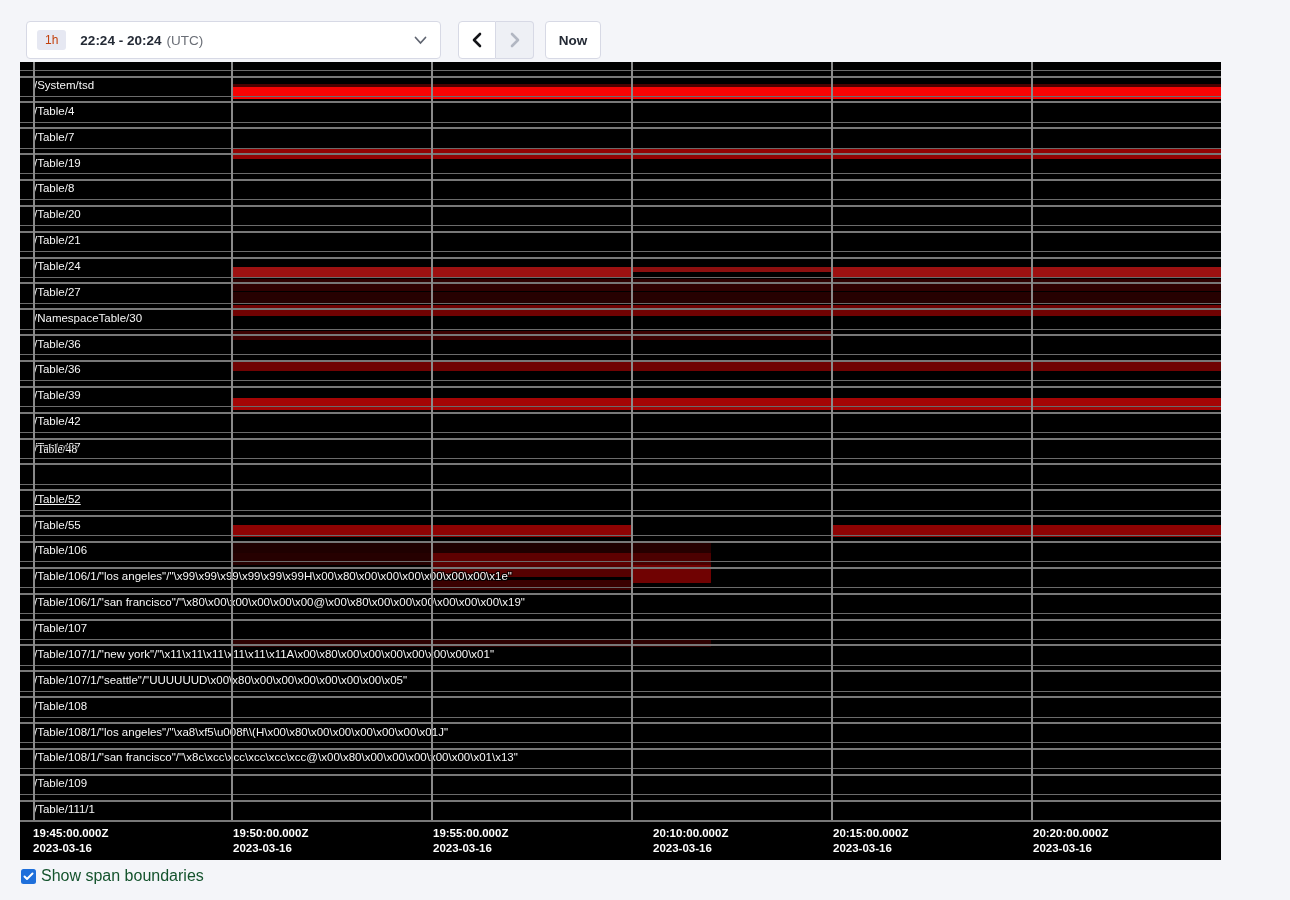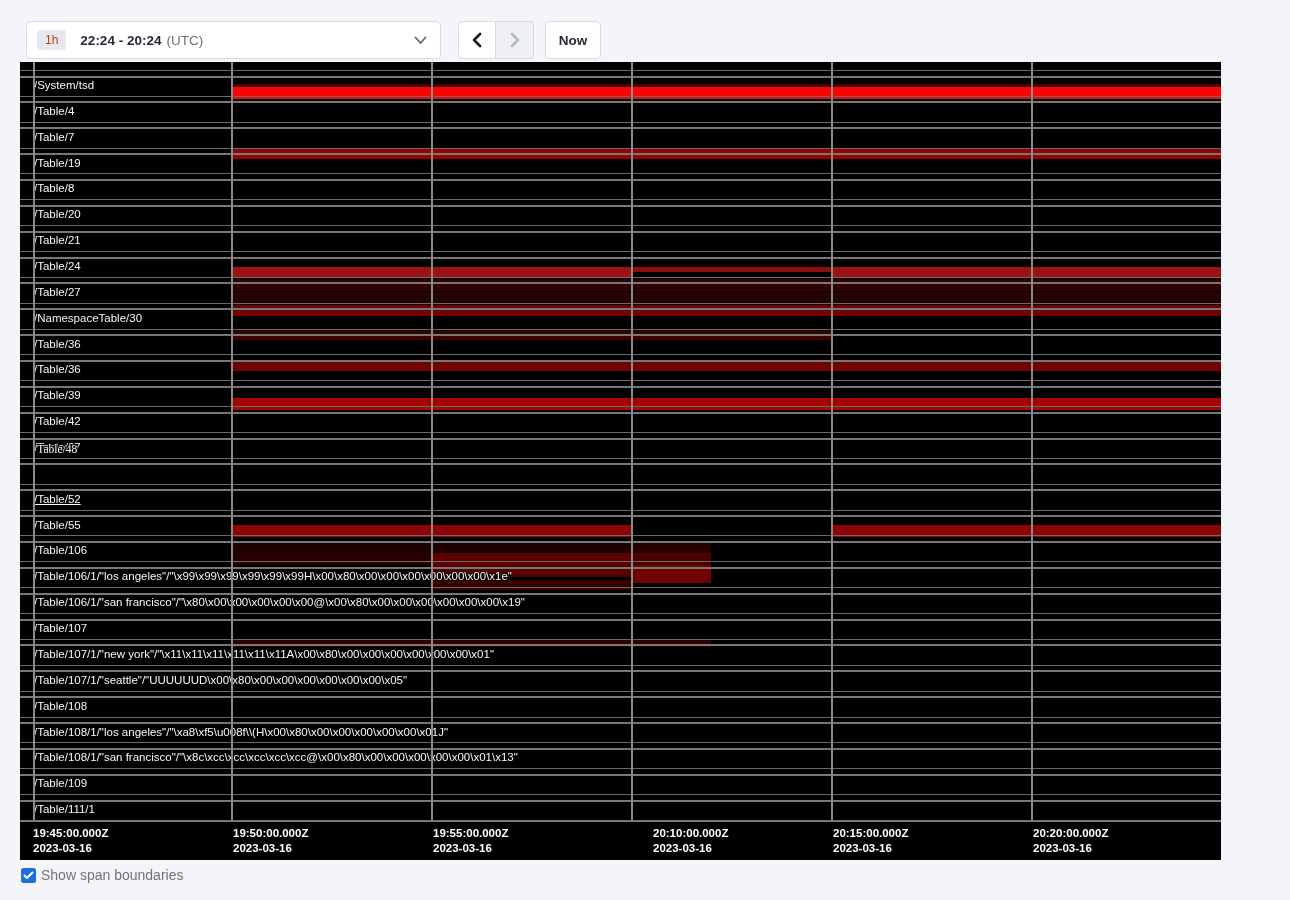--- a/index.html
+++ b/index.html
@@ -36,21 +36,21 @@
   
   .tooltip{position:absolute;left:710px;top:542px;width:570px;height:152px;background:#fff;
     border-radius:8px;box-shadow:0 2px 10px rgba(40,40,60,.18);box-sizing:border-box;
     padding:9px 22px;z-index:10;}
   .tooltip .tline{font-size:13.5px;color:#58595b;line-height:34px;white-space:nowrap;overflow:hidden;}
 
   
   .footer{position:absolute;left:21px;top:867px;display:flex;align-items:center;}
   .cbx{width:15px;height:15px;background:#1e6fdb;border-radius:2.5px;display:flex;align-items:center;
     justify-content:center;cursor:pointer;flex:0 0 auto;}
-  .cbx-label{margin-left:5px;font-size:14px;color:#737373;}
+  .cbx-label{margin-left:5px;font-size:16px;color:#14532d;}
 </style>
 </head>
 <body>
 
 <div class="page">
 
   <div class="toolbar">
     <div class="time-select">
       <span class="badge">1h</span>
       <span class="range">22:24 - 20:24</span>

